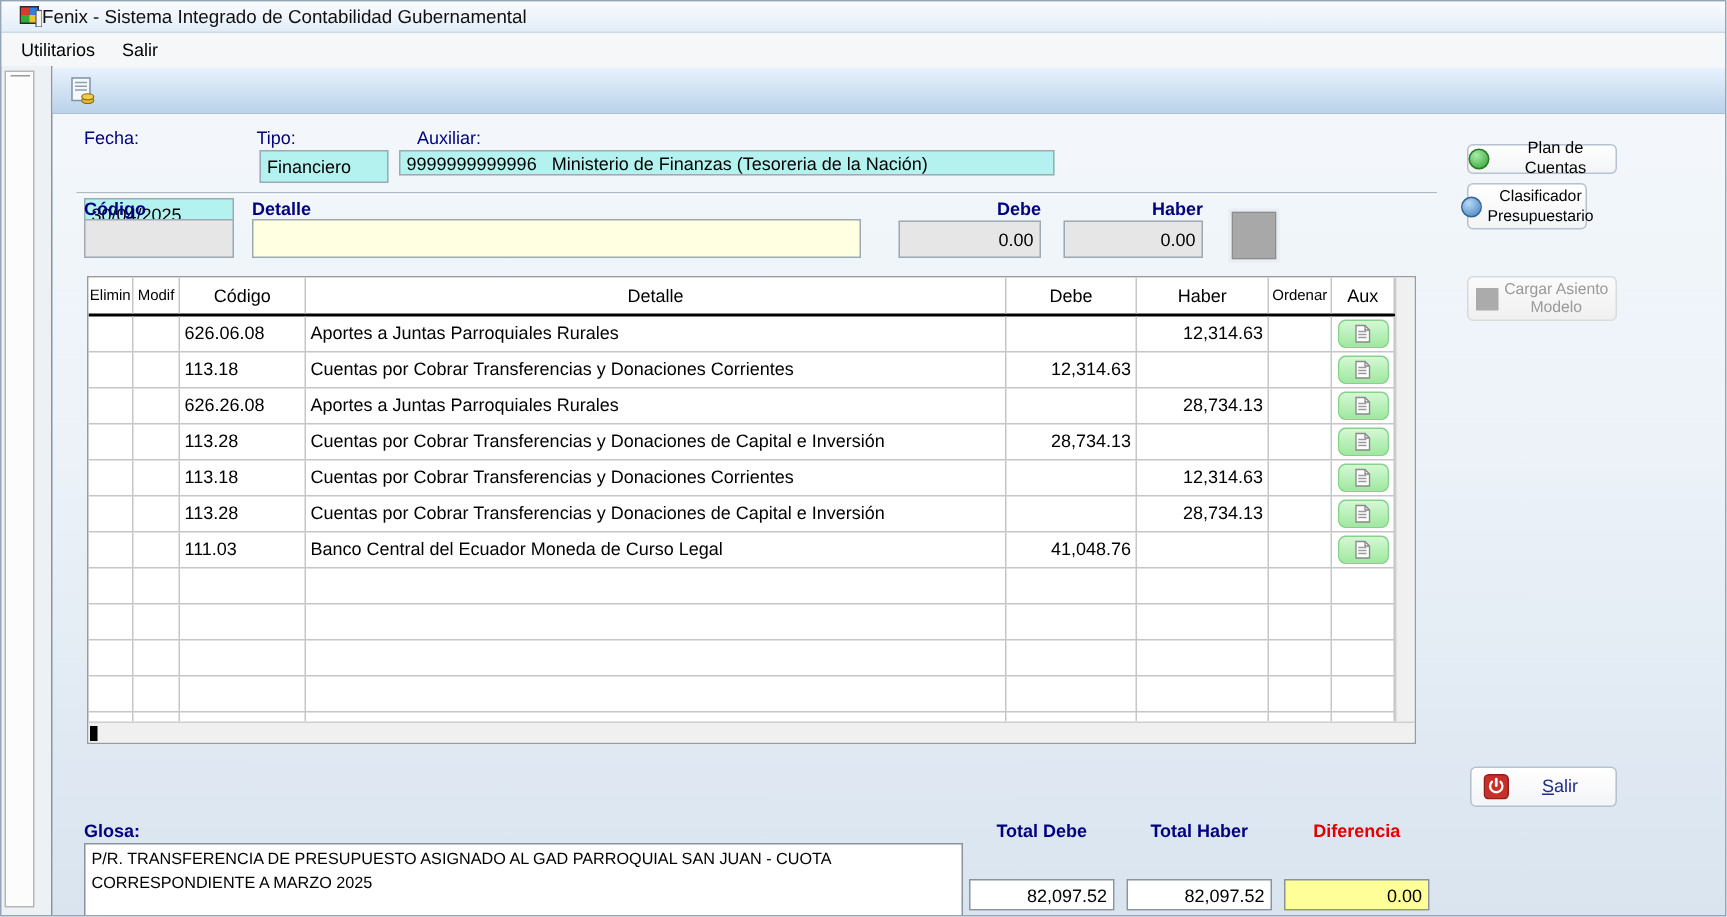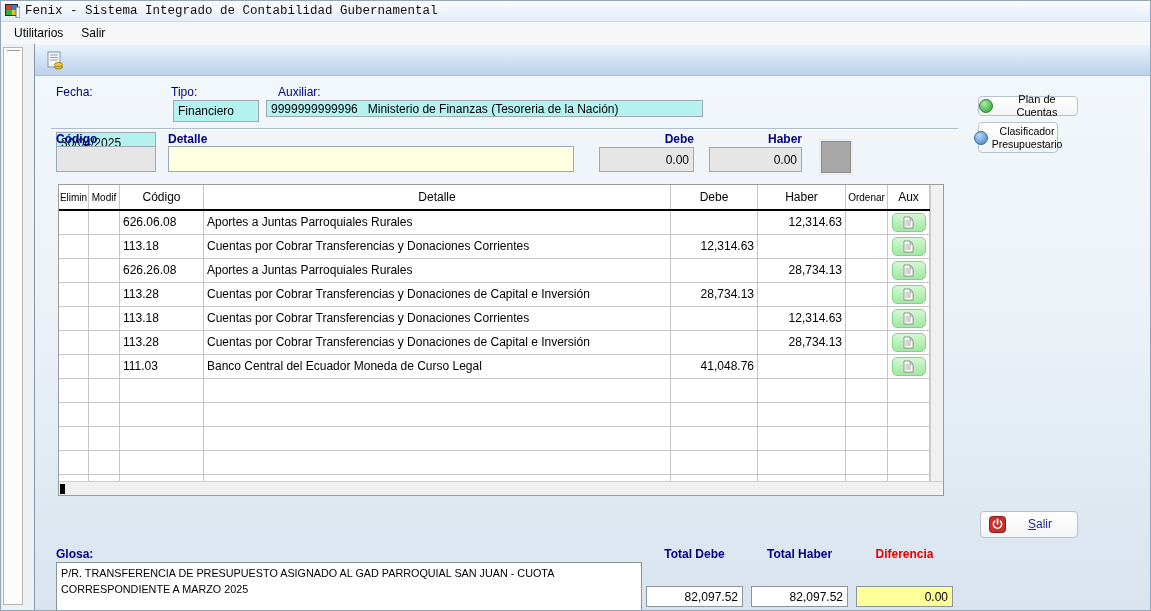--- a/index.html
+++ b/index.html
@@ -7,21 +7,21 @@
   .window {
     position:relative; width:1151px; height:611px; overflow:hidden;
     font-family:"Liberation Sans", sans-serif; font-size:12px; color:#000;
     background:#eef1f4; border:1px solid #93a5b6;
   }
   
   .titlebar {
     position:absolute; left:0; top:0; width:100%; height:21px;
     background:linear-gradient(#fafcfe,#e2edf8);
     border-bottom:1px solid #ccd8e4;
-    display:flex; align-items:center; gap:5px; padding-left:4px;font-family:Liberation Mono, monospace;
+    display:flex; align-items:center; padding-left:12px;
   }
   .title-text { font-size:12.5px; color:#101010; }
   
   .menubar {
     position:absolute; left:0; top:21px; width:100%; height:22px;
     background:#f6f7f8; display:flex; align-items:center; padding-left:4px;
   }
   .menu-item { padding:3px 9px; cursor:default; }
   
   .left-inner {
@@ -437,20 +437,27 @@
   </div>
 
   <div class="btn" style="left:977px; top:121px; width:80px; height:31px; font-size:10.5px;">
     <span class="sphere blue"></span>
     <span>
       <span>Clasificador</span><br>
       <span>Presupuestario</span>
     </span>
   </div>
 
+  <div class="btn disabled" style="left:977px; top:183px; width:100px; height:30px; font-size:10.5px;">
+    <span class="gray-ico"></span>
+    <span>
+      <span class="uln">Cargar Asiento</span><br>
+      <span>Modelo</span>
+    </span>
+  </div>
 
   <div class="btn" style="left:979px; top:510px; width:98px; height:27px; justify-content:flex-start; padding-left:8px; gap:22px;">
     <span>
       <svg width="17" height="17" viewBox="0 0 17 17">
         <rect x="0.5" y="0.5" width="16" height="16" rx="3" fill="#c62f2a" stroke="#8e1f1b"></rect>
         <path d="M8.5 3.4 v4.4" stroke="#ffffff" stroke-width="1.8" stroke-linecap="round"></path>
         <path d="M5.6 5.2 a4.1 4.1 0 1 0 5.8 0" fill="none" stroke="#ffffff" stroke-width="1.6" stroke-linecap="round"></path>
       </svg>
     </span>
     <span class="salir-text uln">Salir</span>

